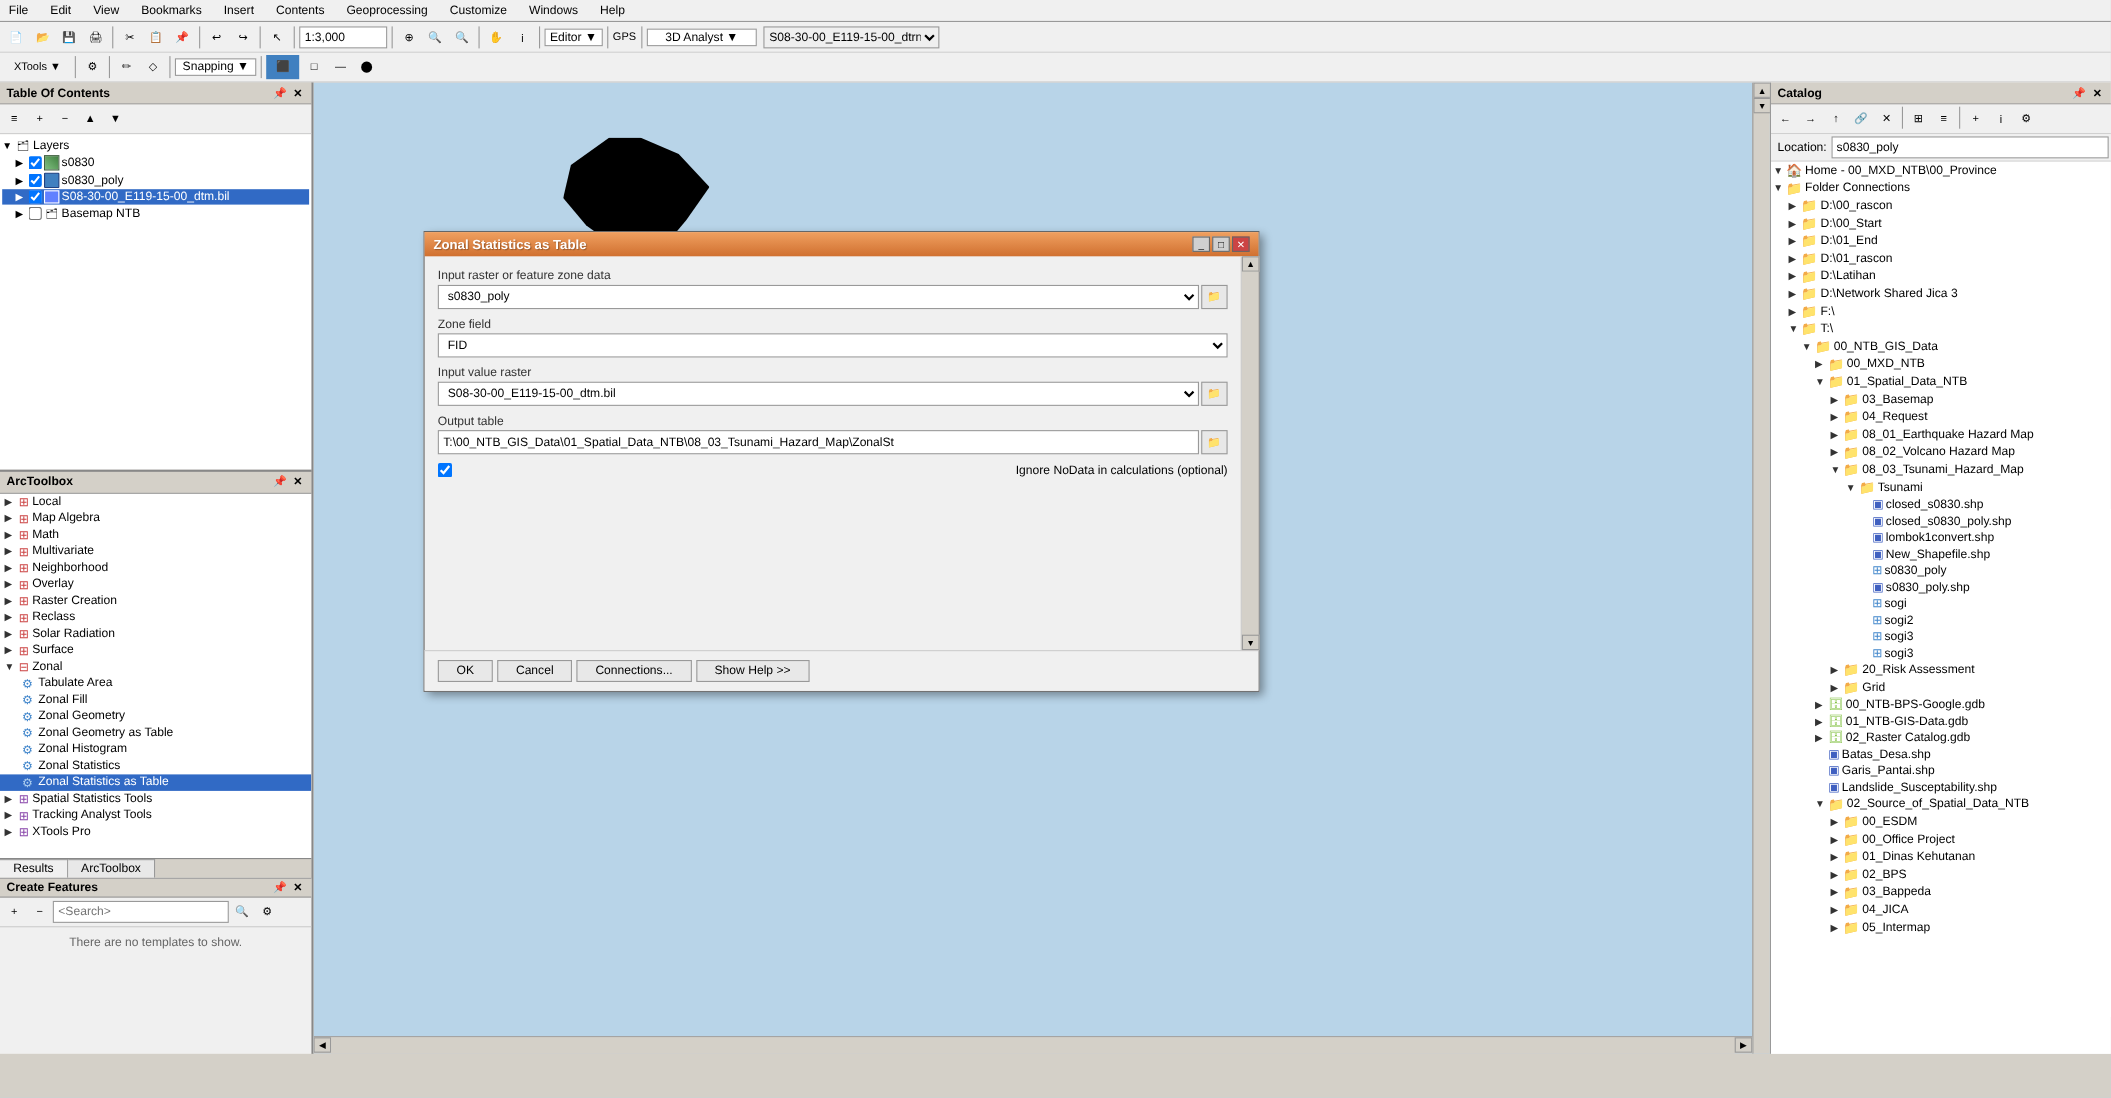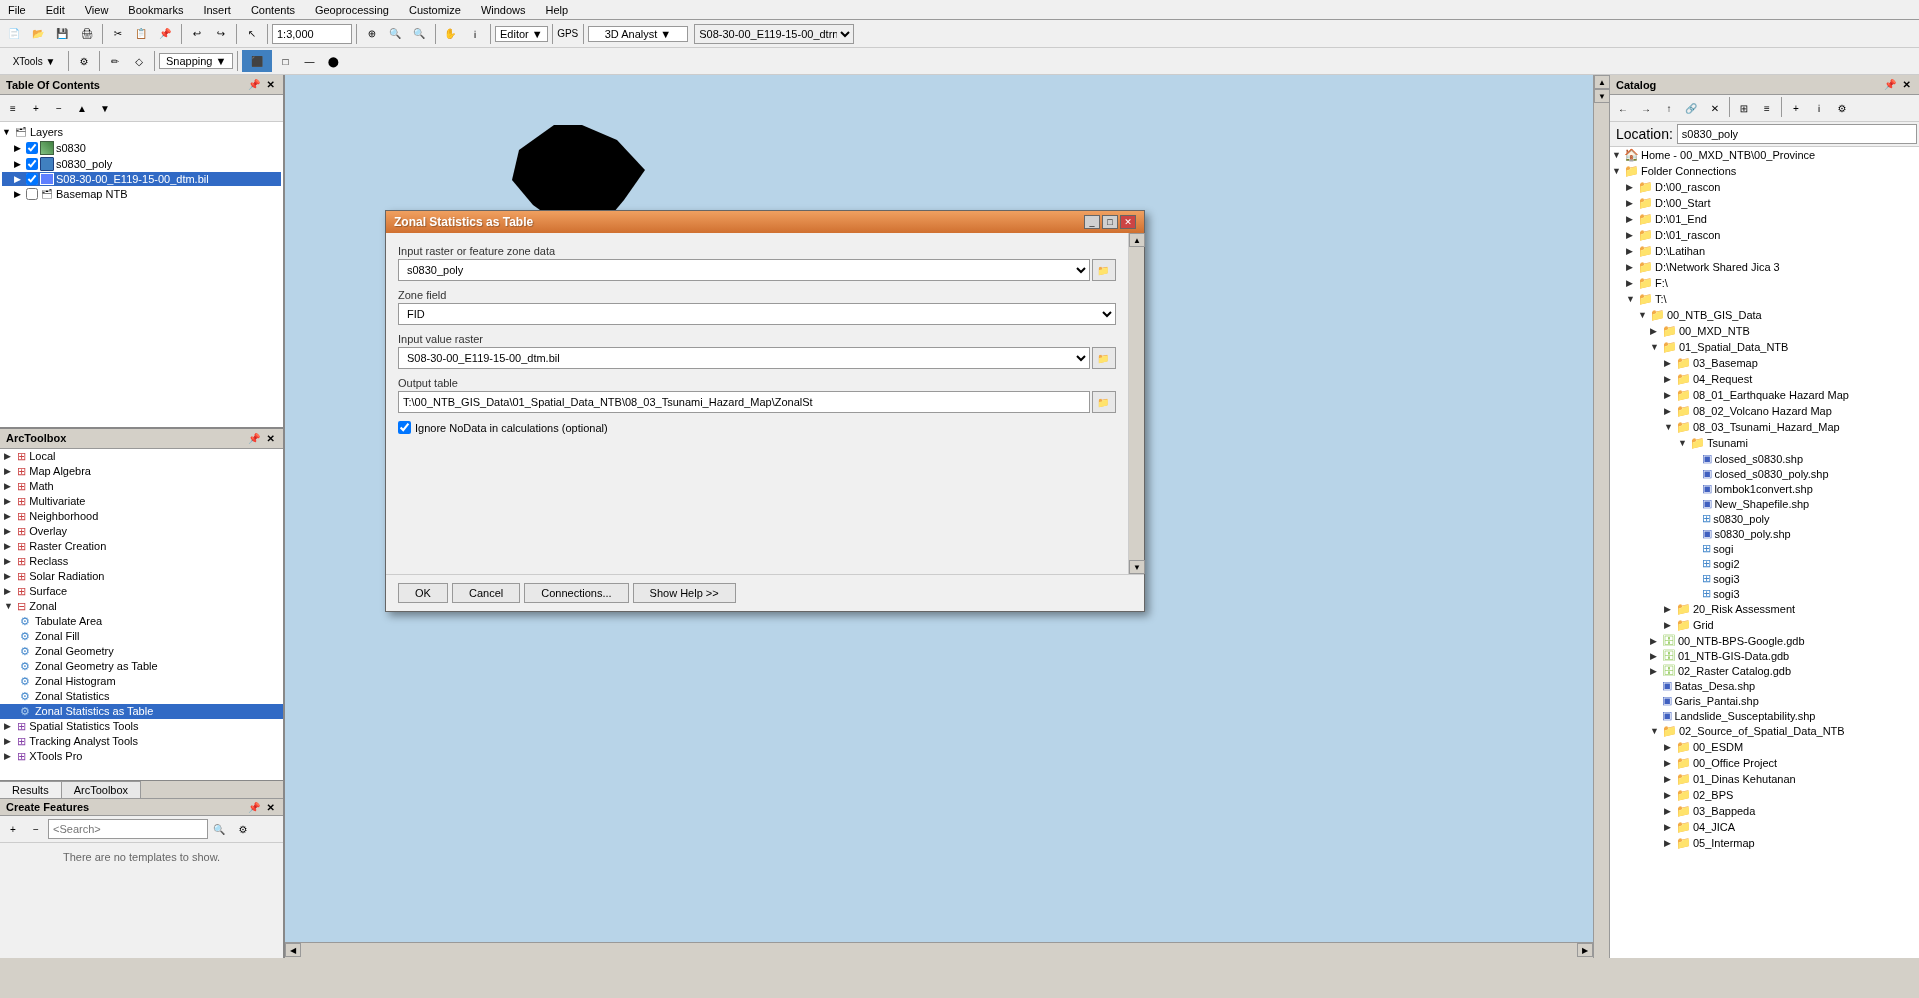--- a/index.html
+++ b/index.html
@@ -42,42 +42,42 @@
 
     
     .map-area { flex: 1; background: #c0c0c0; position: relative; overflow: hidden; }
     .map-bg { width: 100%; height: 100%; background: linear-gradient(180deg, #a0c8e8 0%, #d4e8d4 50%, #c8d8b0 100%); }
     .scrollbar-v { position: absolute; right: 0; top: 0; bottom: 0; width: 16px; background: #d4d0c8; border-left: 1px solid #999; }
     .scrollbar-h { position: absolute; bottom: 0; left: 0; right: 16px; height: 16px; background: #d4d0c8; border-top: 1px solid #999; }
 
     
     .right-panel { width: 310px; background: #f0f0f0; border-left: 1px solid #999; display: flex; flex-direction: column; }
     .catalog-location { display: flex; align-items: center; border-bottom: 1px solid #ccc; padding: 2px; background: #f0f0f0; }
-    .location-label { font-size: 14px; padding: 0 4px; white-space: nowrap; }
+    .location-label { font-size: 11px; padding: 0 4px; white-space: nowrap; }
     .location-value { border: 1px solid #999; padding: 1px 4px; font-size: 11px; background: white; flex: 1; height: 20px; }
     .catalog-tree { flex: 1; overflow-y: auto; background: white; }
     .cat-item { display: flex; align-items: center; gap: 2px; padding: 1px 2px; cursor: pointer; font-size: 11px; white-space: nowrap; }
     .folder-icon { color: #f0c040; font-size: 12px; }
     .expand-arrow { width: 10px; font-size: 9px; color: #333; }
 
     
     .dialog-overlay { position: fixed; top: 0; left: 0; width: 100%; height: 100%; pointer-events: none; z-index: 100; }
     .dialog { position: absolute; top: 210px; left: 385px; width: 760px; background: #f0f0f0; border: 1px solid #666; box-shadow: 4px 4px 8px rgba(0,0,0,0.4); pointer-events: all; }
     .dialog-titlebar { background: linear-gradient(180deg, #f0a060 0%, #d07030 100%); padding: 4px 8px; display: flex; align-items: center; justify-content: space-between; cursor: move; }
     .dialog-title { font-size: 12px; font-weight: bold; color: white; text-shadow: 1px 1px 1px rgba(0,0,0,0.3); }
     .dialog-controls { display: flex; gap: 2px; }
     .dialog-btn { width: 16px; height: 14px; background: #d0d0d0; border: 1px solid #666; font-size: 9px; cursor: pointer; display: flex; align-items: center; justify-content: center; }
     .dialog-content { padding: 12px; }
     .form-group { margin-bottom: 8px; }
     .form-label { font-size: 11px; color: #333; margin-bottom: 2px; display: block; }
     .form-row { display: flex; align-items: center; gap: 2px; }
     .form-input { flex: 1; border: 1px solid #999; padding: 2px 4px; font-size: 11px; background: white; height: 22px; }
     .form-btn { width: 24px; height: 22px; background: #e8e8e8; border: 1px solid #999; cursor: pointer; display: flex; align-items: center; justify-content: center; font-size: 10px; }
     .form-select { width: 100%; border: 1px solid #999; padding: 2px 4px; font-size: 11px; background: white; height: 22px; }
-    .checkbox-row { display: flex; align-items: center; gap: 4px; margin-bottom: 8px; }
+    .checkbox-row { display: flex; align-items: center; gap: 4px; margin-bottom: 25px; justify-content: space-between; }
     .checkbox-row input { width: 13px; height: 13px; }
     .dialog-footer { display: flex; justify-content: flex-start; gap: 4px; padding: 8px 12px; border-top: 1px solid #ccc; background: #f0f0f0; }
     .footer-btn { padding: 3px 16px; font-size: 11px; background: #e8e8e8; border: 1px solid #999; cursor: pointer; min-width: 50px; }
     .dialog-scrollbar { width: 16px; background: #d4d0c8; border-left: 1px solid #ccc; }
 
     
     .left-side { width: 285px; display: flex; flex-direction: column; border-right: 2px solid #888; }
 
     
     .snap-toolbar { background: #f0f0f0; border-bottom: 1px solid #ccc; padding: 2px 4px; display: flex; align-items: center; gap: 2px; min-height: 24px; }

